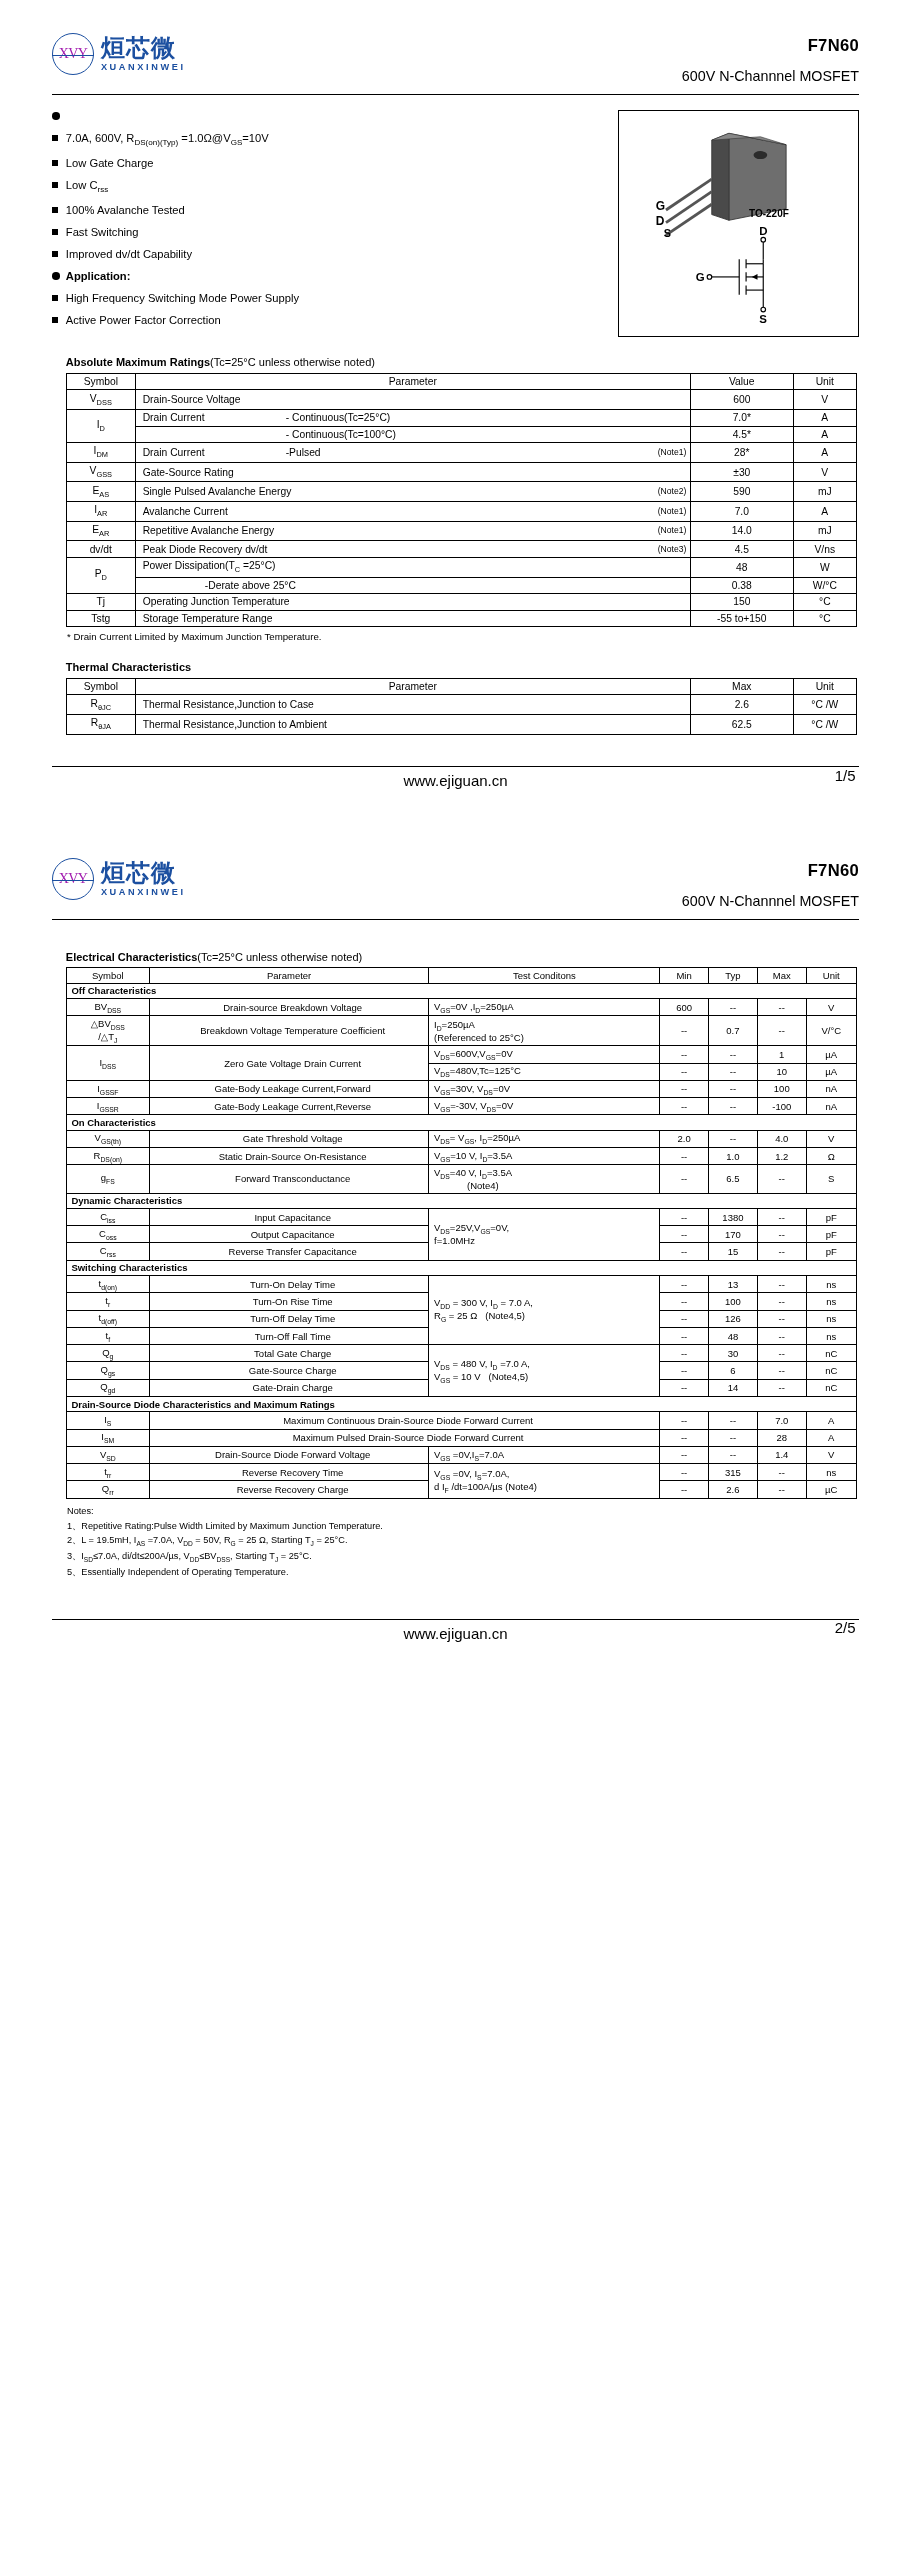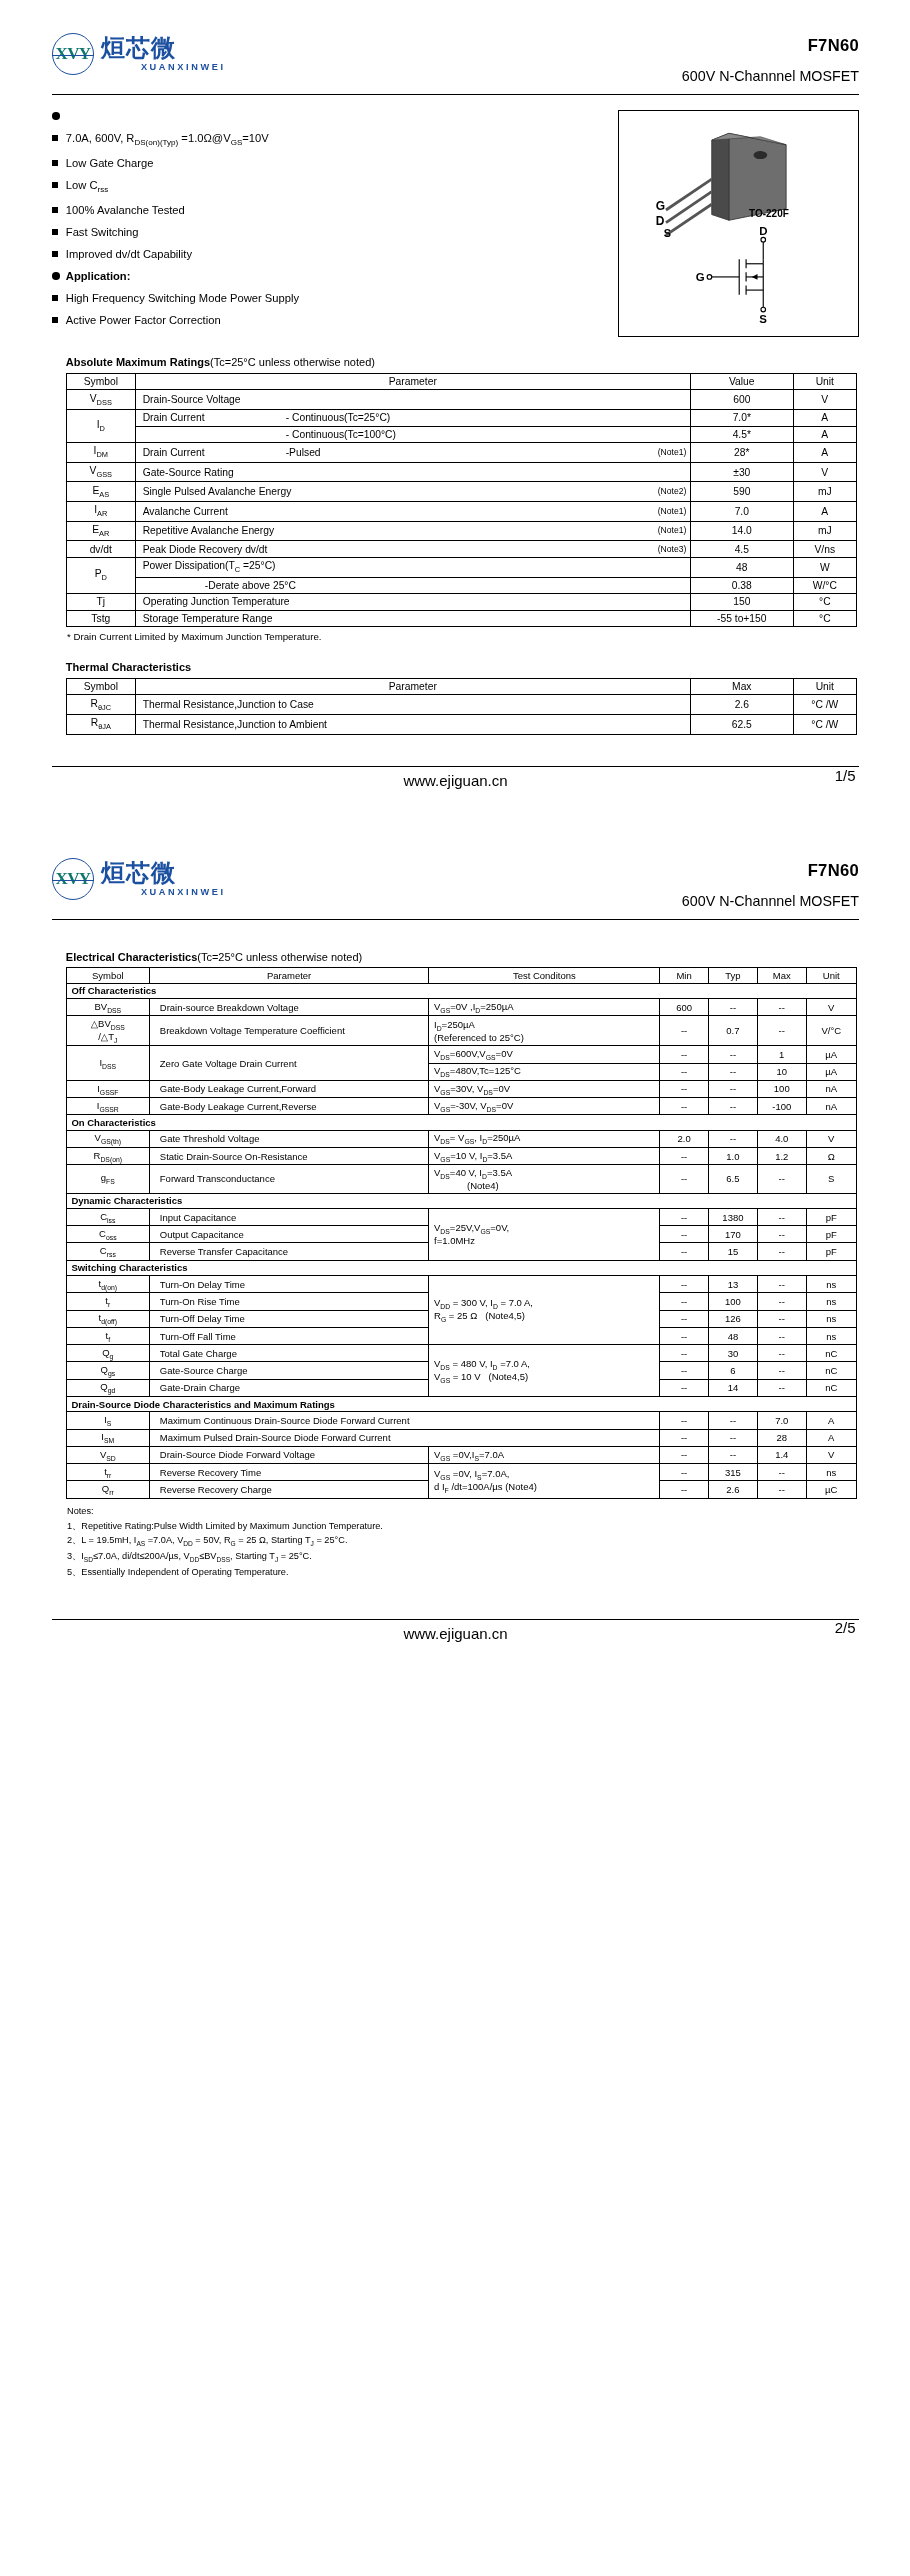--- a/index.html
+++ b/index.html
@@ -21,36 +21,35 @@
   
   .hdr { display:flex; align-items:flex-start; padding-top:33px; }
   .logo-wrap { display:flex; align-items:center; width:298px; }
   .logo-mark {
     width:42px; height:42px; border-radius:50%;
     border:1.7px solid #1b4fa0; position:relative; flex:none;
     display:flex; align-items:center; justify-content:center;
   }
   .logo-mark .xvy {
     font-family:"Liberation Serif", serif;
-    font-weight:bold; font-size:17px; color:#0f766e; letter-spacing:-0.6px;
+    font-weight:normal; font-size:14px; color:#a21caf; letter-spacing:-0.6px;
   }
   .logo-mark:after{
     content:""; position:absolute; left:-1.1px; right:-1.1px; top:20.6px; height:1.7px;
     background:#1b4fa0;
   }
   .logo-text { margin-left:6.9px; }
   .logo-cn {
     font-family:"Liberation Serif", serif;
     font-size:24px; font-weight:bold; color:#1b4fa0; line-height:1.05;
     letter-spacing:1.1px;
   }
   .logo-en {
     font-size:9.2px; color:#1b4fa0; letter-spacing:2.6px; font-weight:bold;
     margin-top:1.1px;
-    margin-left:40px;
   }
   .hdr-right { margin-left:auto; text-align:right; padding-top:3.4px; }
   .part-no { font-size:16.6px; font-weight:bold; letter-spacing:0.3px; }
   .part-sub { font-size:14.3px; margin-top:12px; }
   .hdr-rule { border:none; border-top:1.1px solid #000; margin:9.2px 0 0 0; }
 
   
   .feat-row { display:flex; margin-top:15px; }
   .features { width:436px; font-size:11.2px; }
   .feat-line { display:flex; align-items:flex-start; margin-bottom:6.9px; line-height:1.35; }
@@ -94,21 +93,21 @@
     padding-top:5.7px;
   }
   .footer .url { text-align:center; }
   .footer .pg { position:absolute; right:3.4px; top:6px; }
   .foot-rule { border:none; border-top:0.9px solid #000; margin:0 0 4.6px 0; }
 
   
   .ec-table { font-size:9.5px; margin-left:13.8px; width:calc(100% - 16px); }
   .ec-table td { padding:1.7px 2.9px; }
   .ec-table .grp { font-weight:bold; text-align:left; padding-left:4.6px; }
-  .ec-table .p { text-align:left; padding-left:10px; }
+  .ec-table .p { text-align:center; padding-left:10px; }
   .ec-table .cond { text-align:left; padding-left:4.6px; }
   .notes { font-size:9.2px; margin:5.7px 0 0 15px; line-height:1.55; }
   .spacer { height:69px; }
 </style>
 </head>
 <body>
 
 <div class="page">
  <div class="page-inner">
 

